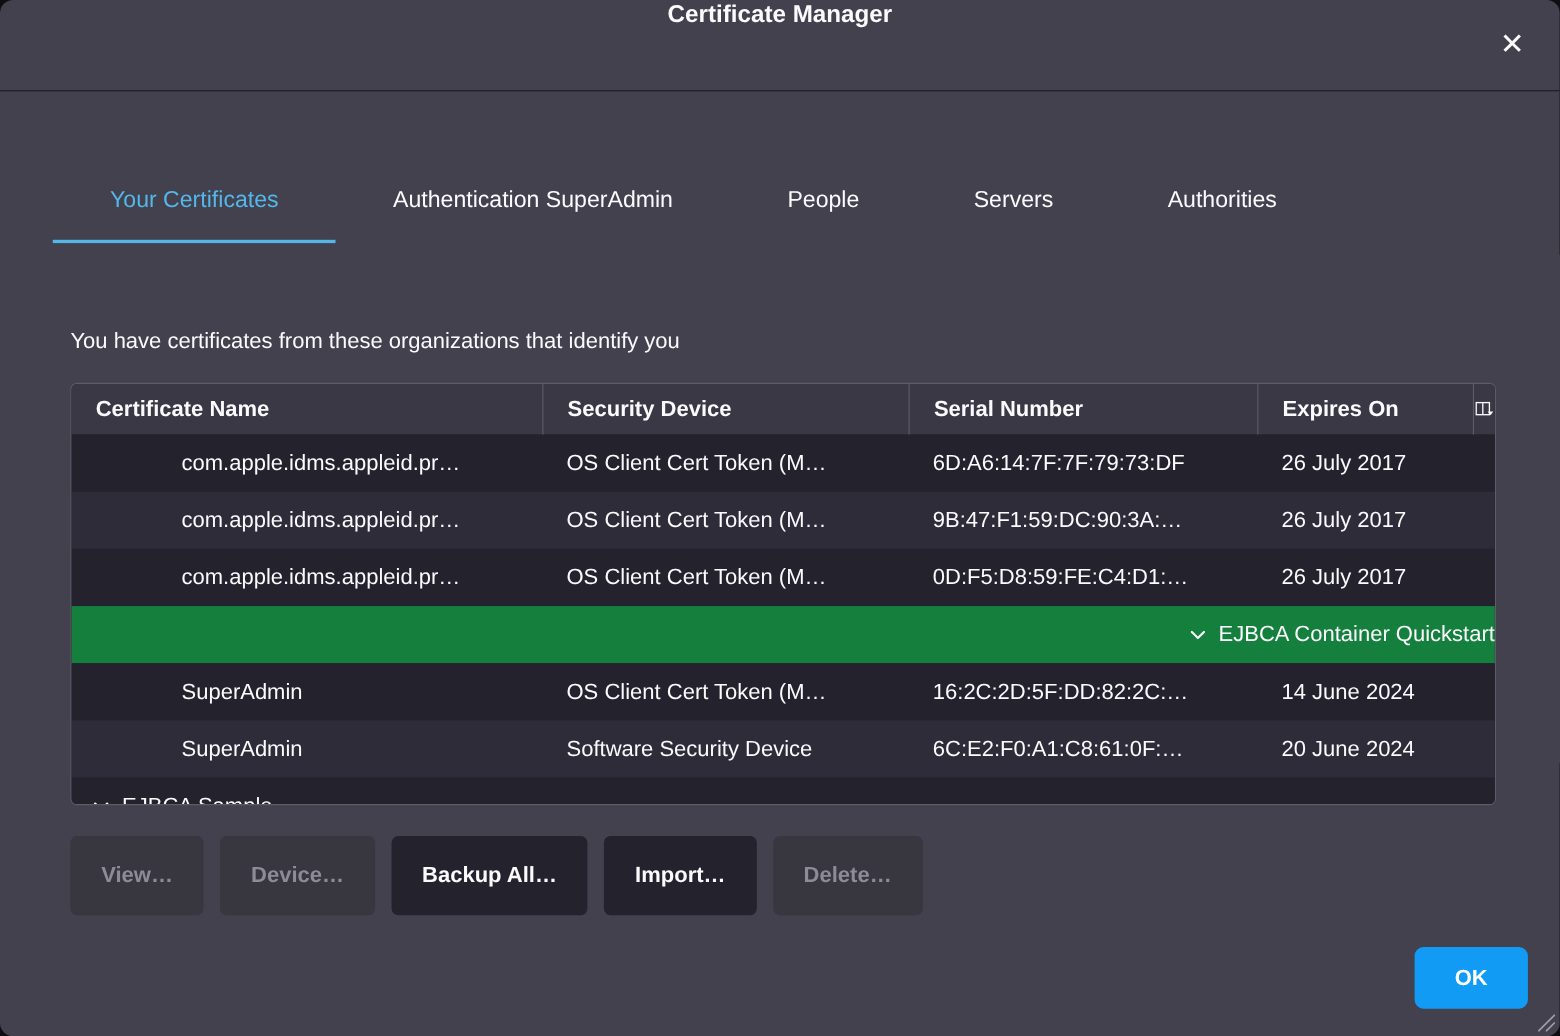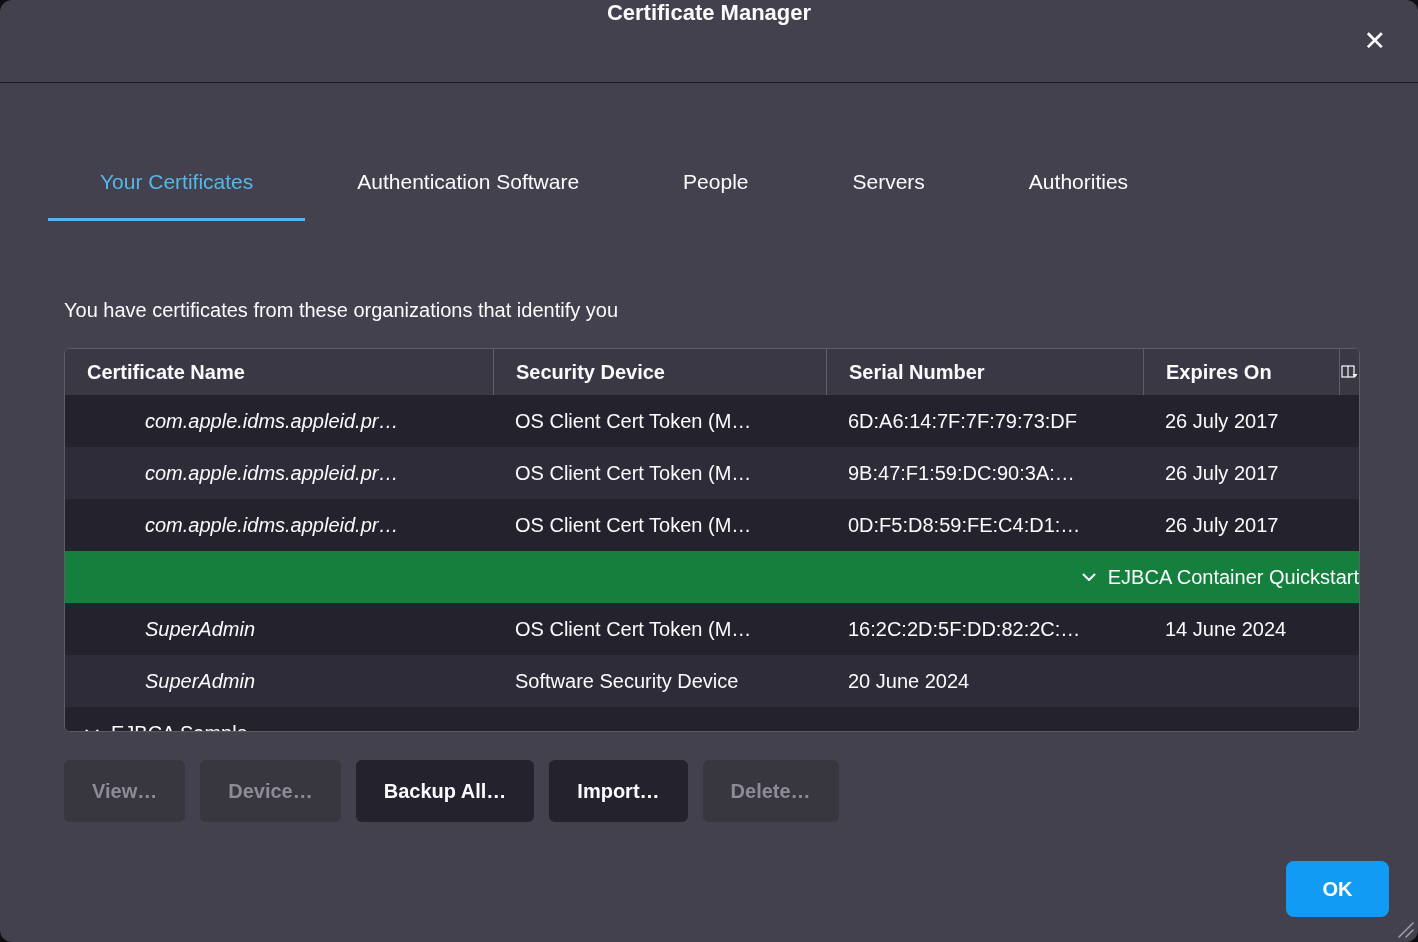--- a/index.html
+++ b/index.html
@@ -33,29 +33,29 @@
     background:#24222c;box-sizing:border-box;}
   .grid{display:grid;grid-template-columns:428px 333px 317px 196px 1fr;}
   .thead{height:46px;background:#3a3845;}
   .th{display:flex;align-items:center;padding-left:22px;font-size:20px;font-weight:700;
     white-space:nowrap;overflow:hidden;}
   .th + .th{border-left:1px solid #5e5c66;}
   .th-icon{display:flex;align-items:center;justify-content:center;
     border-left:1px solid #5e5c66;cursor:pointer;}
   .row{height:52px;font-size:20px;cursor:default;}
   .row .cell{display:flex;align-items:center;padding-left:22px;white-space:nowrap;overflow:hidden;}
-  .cell.name{padding-left:80px;font-style:italic;}
+  .cell.name{padding-left:100px;}
   .row.dark{background:#24222c;}
   .row.light{background:#2e2c38;}
   .row-group{height:52px;display:flex;align-items:center;padding-left:20px;gap:12px;
     font-size:20px;white-space:nowrap;}
   .chev{display:flex;align-items:center;}
   
   .actions{display:flex;gap:15px;margin:28px 0 0 64px;}
-  .action-btn{height:62px;padding:0 28px;border:none;border-radius:6px;
+  .action-btn{height:72px;padding:0 28px;border:none;border-radius:6px;
     font-family:inherit;font-size:20px;font-weight:700;cursor:pointer;white-space:nowrap;}
   .action-btn[data-enabled="true"]{background:#23222d;color:#fbfbfe;}
   .action-btn[data-enabled="false"]{background:#38363f;color:#8c8b96;cursor:default;}
   
   .ok-btn{position:absolute;right:29px;bottom:25px;width:103px;height:56px;border:none;
     border-radius:8px;background:var(--primary-button);color:#ffffff;font-size:20px;
     font-weight:700;font-family:inherit;cursor:pointer;}
   .resize-grip{position:absolute;right:3px;bottom:3px;pointer-events:none;}
 </style>
 </head>
@@ -65,21 +65,21 @@
 
   <div class="titlebar">
     <div class="title">Certificate Manager</div>
     <button class="close-btn">
       <span>✕</span>
     </button>
   </div>
 
   <div class="tabs">
     <div class="tab" data-active="true">Your Certificates</div>
-    <div class="tab" data-active="false">Authentication Software</div>
+    <div class="tab" data-active="false">Authentication SuperAdmin</div>
     <div class="tab" data-active="false">People</div>
     <div class="tab" data-active="false">Servers</div>
     <div class="tab" data-active="false">Authorities</div>
   </div>
 
   <div class="intro">You have certificates from these organizations that identify you</div>
 
   <div class="cert-table">
 
     <div class="grid thead">
@@ -133,20 +133,21 @@
       <div class="cell name">SuperAdmin</div>
       <div class="cell">OS Client Cert Token (M…</div>
       <div class="cell">16:2C:2D:5F:DD:82:2C:…</div>
       <div class="cell">14 June 2024</div>
       <div class="cell"></div>
     </div>
 
     <div class="grid row light">
       <div class="cell name">SuperAdmin</div>
       <div class="cell">Software Security Device</div>
+      <div class="cell">6C:E2:F0:A1:C8:61:0F:…</div>
       <div class="cell">20 June 2024</div>
       <div class="cell"></div>
     </div>
 
     <div class="row-group" style="background:#24222c;">
       <span class="chev">
         <svg width="14" height="9" viewBox="0 0 14 9">
           <path d="M1.5 1.5 L7 7 L12.5 1.5" fill="none" stroke="#fbfbfe" stroke-width="2" stroke-linecap="round" stroke-linejoin="round"></path>
         </svg>
       </span>

